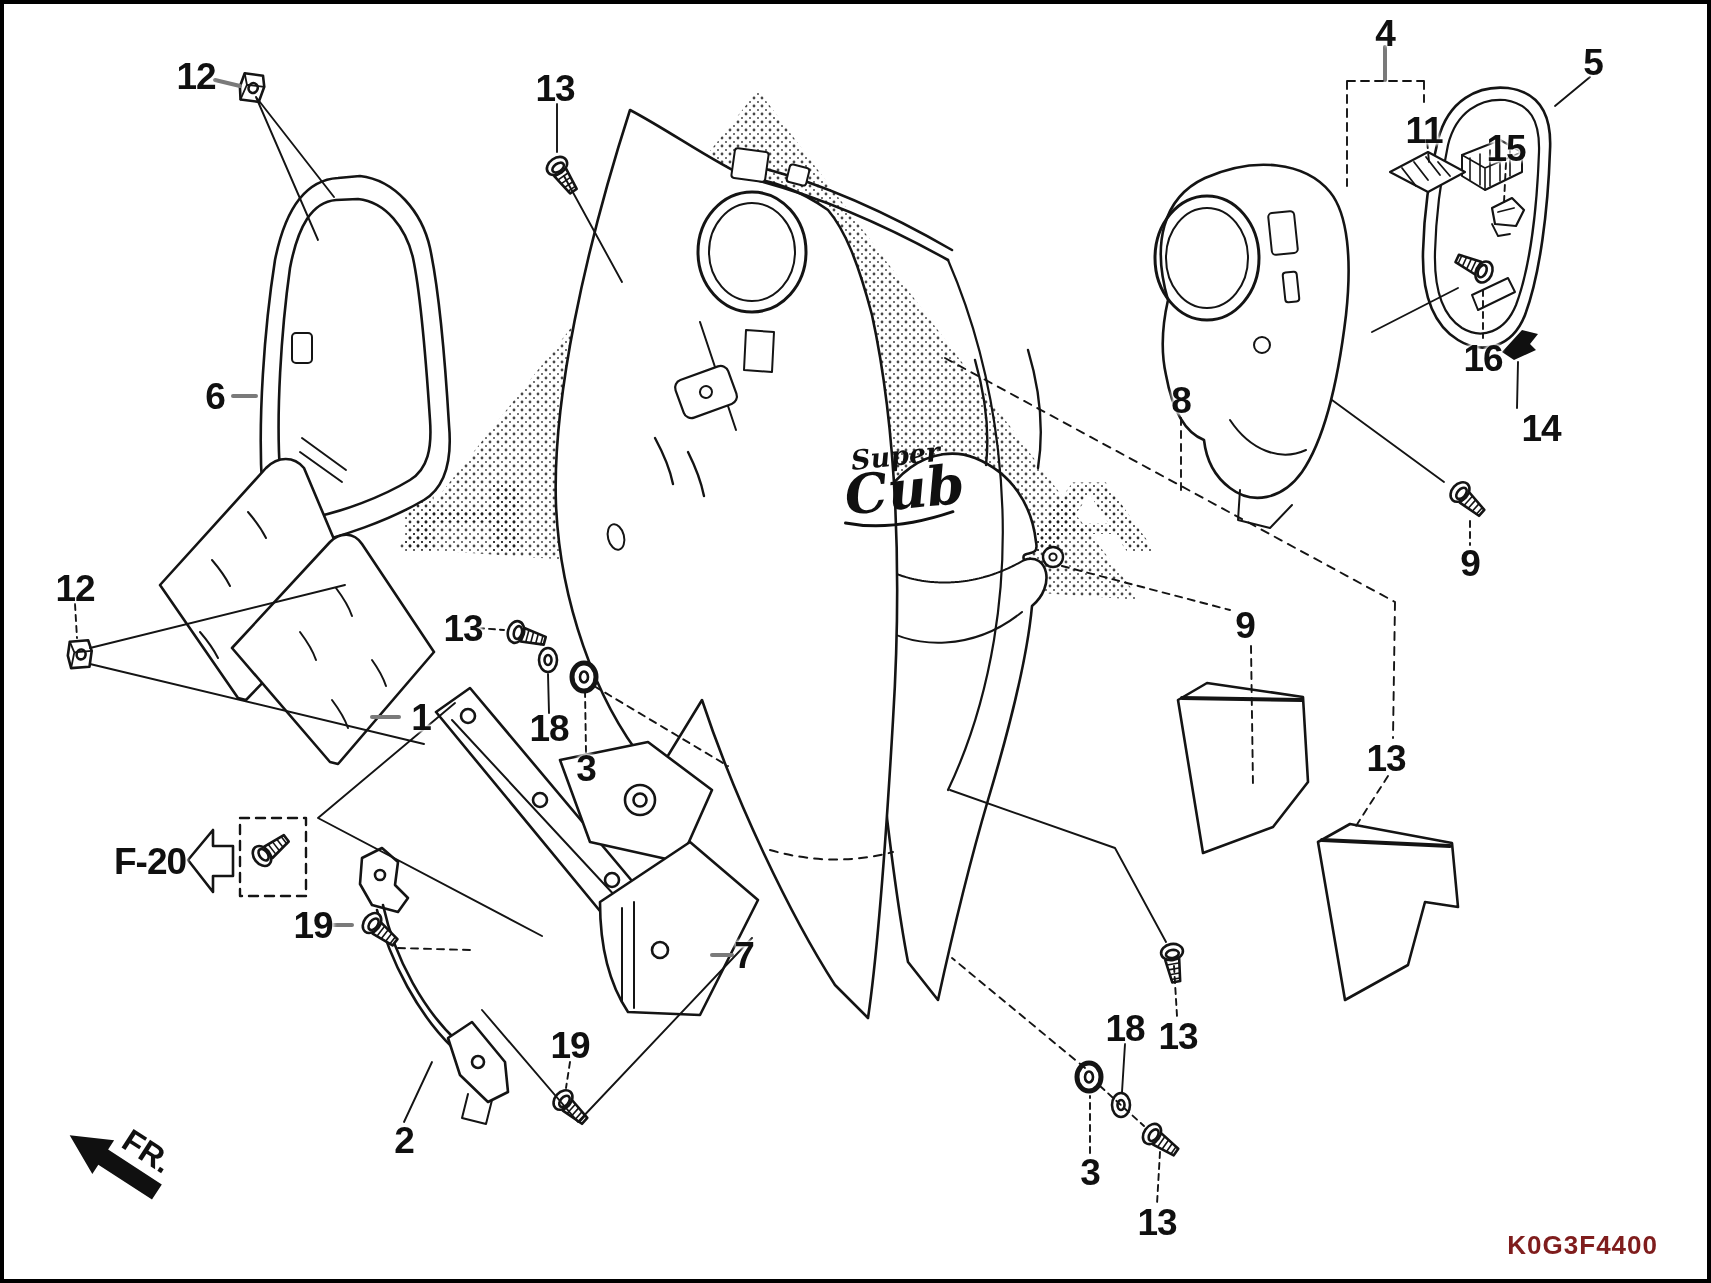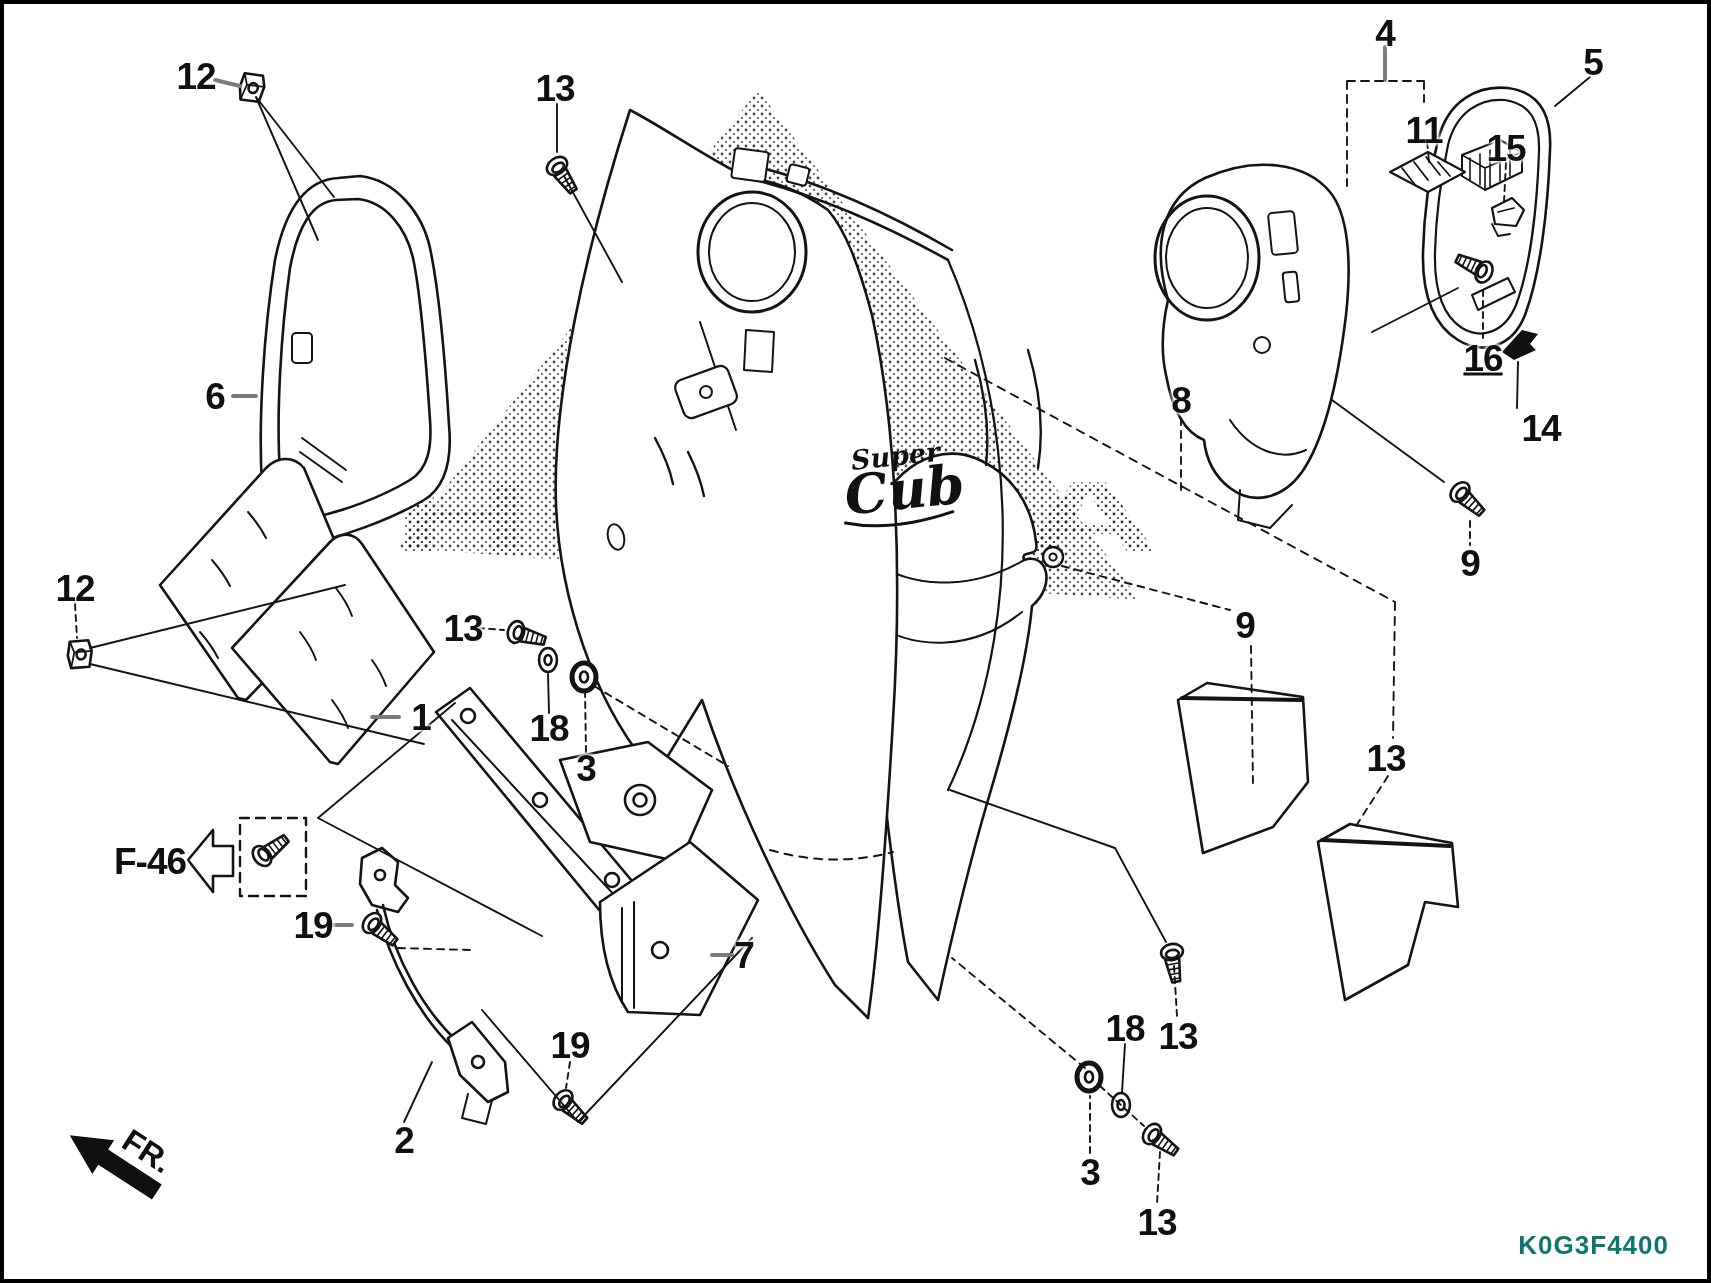--- a/index.html
+++ b/index.html
@@ -9,22 +9,22 @@
     box-shadow:inset 0 0 0 4px #000;
   }
   #art{position:absolute;left:0;top:0;}
   .callout{
     position:absolute;transform:translate(-50%,-50%);
     font-weight:bold;font-size:37px;line-height:1;color:#101010;
     letter-spacing:-1px;white-space:nowrap;
     text-shadow:0 0 4px #fff,0 0 4px #fff,0 0 4px #fff;
   }
   .partcode{
-    position:absolute;right:42px;bottom:22px;
-    font-weight:bold;font-size:26px;color:#0f766e;letter-spacing:1px;
+    position:absolute;right:53px;bottom:22px;
+    font-weight:bold;font-size:26px;color:#7f1d1d;letter-spacing:1px;
     font-family:"Liberation Sans",sans-serif;
   }
 </style>
 </head>
 <body>
 
 <div id="page">
   <svg id="art" width="1711" height="1283" viewBox="0 0 1711 1283" fill="none" stroke="#141414" stroke-width="2.6" stroke-linecap="round" stroke-linejoin="round">
 
     <defs>
@@ -237,33 +237,33 @@
     </g>
   </svg>
 
   <div id="callout-layer">
       <div class="callout" style="left: 196px; top: 76px;">12</div>
       <div class="callout" style="left: 555px; top: 88px;">13</div>
       <div class="callout" style="left: 1385px; top: 33px;">4</div>
       <div class="callout" style="left: 1424px; top: 130px;">11</div>
       <div class="callout" style="left: 1593px; top: 62px;">5</div>
       <div class="callout" style="left: 1506px; top: 148px; text-align: center;">15</div>
-      <div class="callout" style="left: 1483px; top: 358px; text-decoration: underline;">16</div>
+      <div class="callout" style="left: 1483px; top: 358px;">16</div>
       <div class="callout" style="left: 1521px; top: 428px; margin-left: 20px;">14</div>
       <div class="callout" style="left: 1470px; top: 563px;">9</div>
       <div class="callout" style="left: 1181px; top: 400px;">8</div>
       <div class="callout" style="left: 1245px; top: 625px;">9</div>
       <div class="callout" style="left: 1386px; top: 758px;">13</div>
       <div class="callout" style="left: 215px; top: 396px;">6</div>
       <div class="callout" style="left: 75px; top: 588px;">12</div>
       <div class="callout" style="left: 421px; top: 717px;">1</div>
       <div class="callout" style="left: 463px; top: 628px;">13</div>
       <div class="callout" style="left: 549px; top: 728px;">18</div>
       <div class="callout" style="left: 586px; top: 768px;">3</div>
-      <div class="callout" style="left: 150px; top: 861px;">F-46</div>
+      <div class="callout" style="left: 150px; top: 861px;">F-20</div>
       <div class="callout" style="left: 313px; top: 925px;">19</div>
       <div class="callout" style="left: 404px; top: 1140px;">2</div>
       <div class="callout" style="left: 570px; top: 1045px;">19</div>
       <div class="callout" style="left: 744px; top: 955px;">7</div>
       <div class="callout" style="left: 1125px; top: 1028px;">18</div>
       <div class="callout" style="left: 1178px; top: 1036px;">13</div>
       <div class="callout" style="left: 1090px; top: 1172px;">3</div>
       <div class="callout" style="left: 1157px; top: 1222px;">13</div>
     </div>
 

